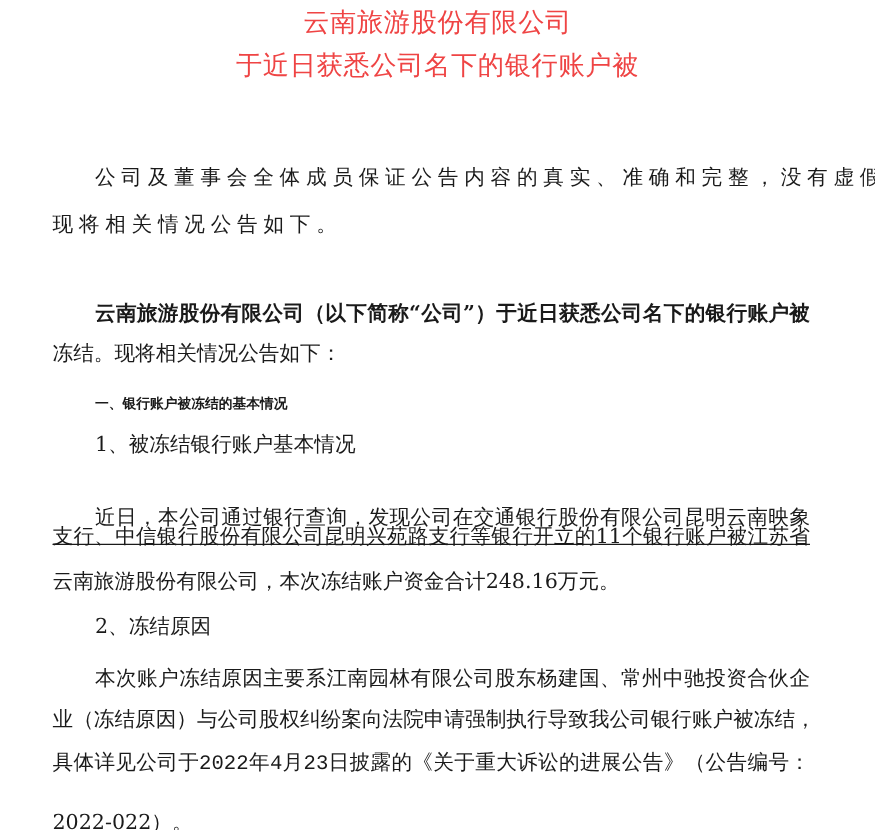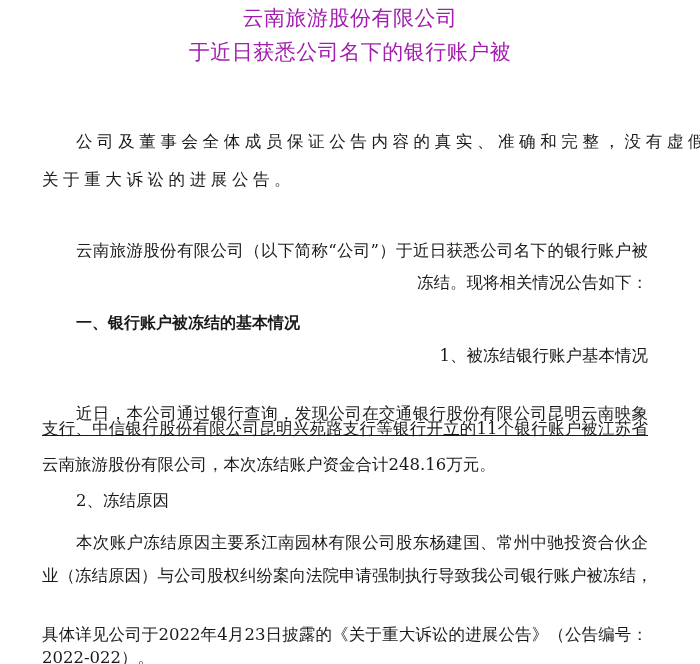--- a/index.html
+++ b/index.html
@@ -15,21 +15,21 @@
       color: #111111;
     }
     .title {
       position: absolute;
       left: 0;
       width: 700px;
       text-align: center;
       font-family: "DejaVu Sans", "Liberation Sans", sans-serif;
       font-size: 21px;
       font-weight: normal;
-      color: #a21caf;
+      color: #ef4444;
       letter-spacing: 0.5px;
       white-space: nowrap;
     }
     .t1 { top: 4px; }
     .t2 { top: 38px; }
 
     .line {
       position: absolute;
       left: 42px;
       width: 606px;
@@ -37,55 +37,55 @@
       font-size: 16.5px;
       line-height: 22px;
       white-space: nowrap;
       color: #1a1a1a;
     }
     .indent { left: 76px; width: 572px; }
     .spaced { letter-spacing: 4.6px; }
     .bold {
       font-family: "DejaVu Sans", "Liberation Sans", sans-serif;
       font-weight: bold;
-      font-size: 16px;
+      font-size: 11px;
     }
     .justify {
       text-align: justify;
       text-align-last: justify;
     }
   </style>
 </head>
 <body>
 
 <div>
 
   <div class="title t1">云南旅游股份有限公司</div>
   <div class="title t2">于近日获悉公司名下的银行账户被</div>
 
   <div>
     <div class="line indent spaced justify" style="top:131px;">公司及董事会全体成员保证公告内容的真实、准确和完整，没有虚假记载、误</div>
-    <div class="line spaced" style="top:169px;">关于重大诉讼的进展公告。</div>
+    <div class="line spaced" style="top:169px;">现将相关情况公告如下。</div>
   </div>
 
   <div>
-    <div class="line indent justify" style="top:240px;">云南旅游股份有限公司（以下简称“公司”）于近日获悉公司名下的银行账户被</div>
-    <div class="line" style="top:272px;text-align:right;">冻结。现将相关情况公告如下：</div>
+    <div class="line indent justify" style="top:240px;font-weight:bold;">云南旅游股份有限公司（以下简称“公司”）于近日获悉公司名下的银行账户被</div>
+    <div class="line" style="top:272px;">冻结。现将相关情况公告如下：</div>
   </div>
 
   <div class="line indent bold" style="top:312px;">一、银行账户被冻结的基本情况</div>
 
   <div>
-    <div class="line indent" style="top:345px;text-align:right;">1、被冻结银行账户基本情况</div>
+    <div class="line indent" style="top:345px;">1、被冻结银行账户基本情况</div>
     <div class="line indent justify" style="top:403px;">近日，本公司通过银行查询，发现公司在交通银行股份有限公司昆明云南映象</div>
     <div class="line justify" style="top:418px;text-decoration:underline;">支行、中信银行股份有限公司昆明兴苑路支行等银行开立的11个银行账户被江苏省</div>
     <div class="line" style="top:454px;">云南旅游股份有限公司，本次冻结账户资金合计248.16万元。</div>
   </div>
 
   <div>
     <div class="line indent" style="top:490px;">2、冻结原因</div>
     <div class="line indent justify" style="top:532px;">本次账户冻结原因主要系江南园林有限公司股东杨建国、常州中驰投资合伙企</div>
     <div class="line justify" style="top:565px;">业（冻结原因）与公司股权纠纷案向法院申请强制执行导致我公司银行账户被冻结，</div>
-    <div class="line justify" style="top:624px;">具体详见公司于2022年4月23日披露的《关于重大诉讼的进展公告》（公告编号：</div>
+    <div class="line justify" style="top:600px;font-family:Liberation Mono, monospace;">具体详见公司于2022年4月23日披露的《关于重大诉讼的进展公告》（公告编号：</div>
     <div class="line" style="top:647px;">2022-022）。</div>
   </div>
 
 </div>
 
 </body></html>

